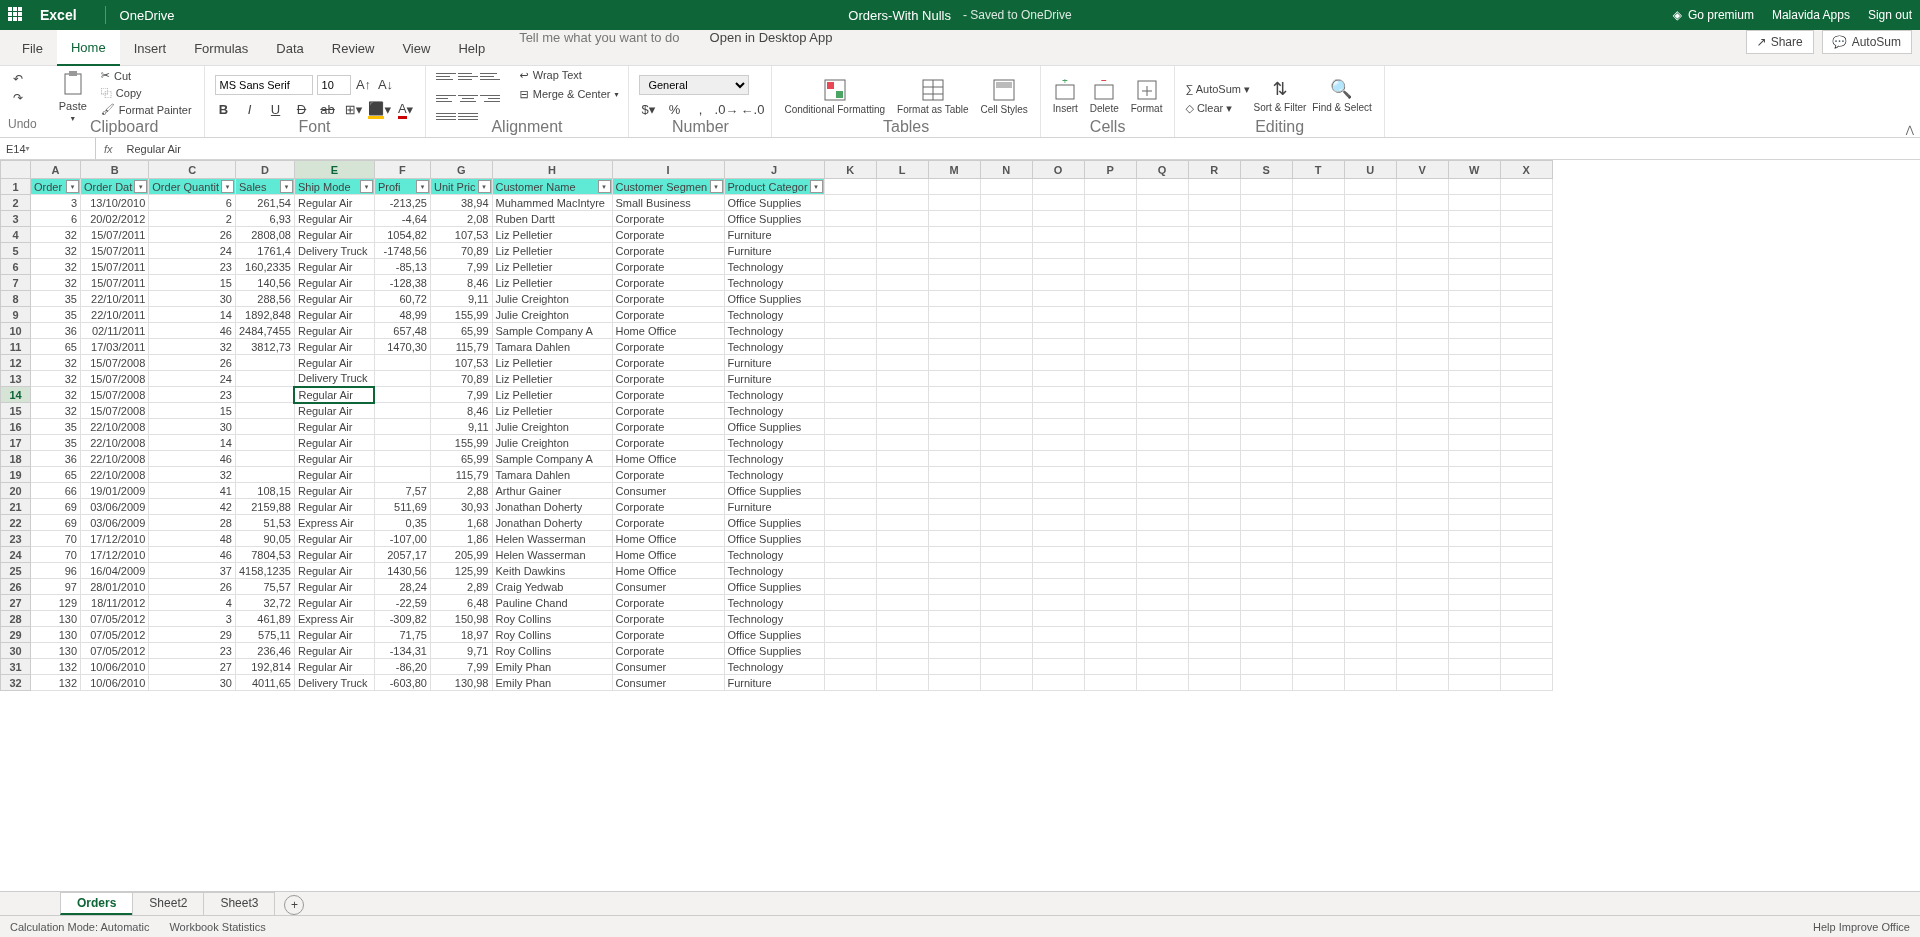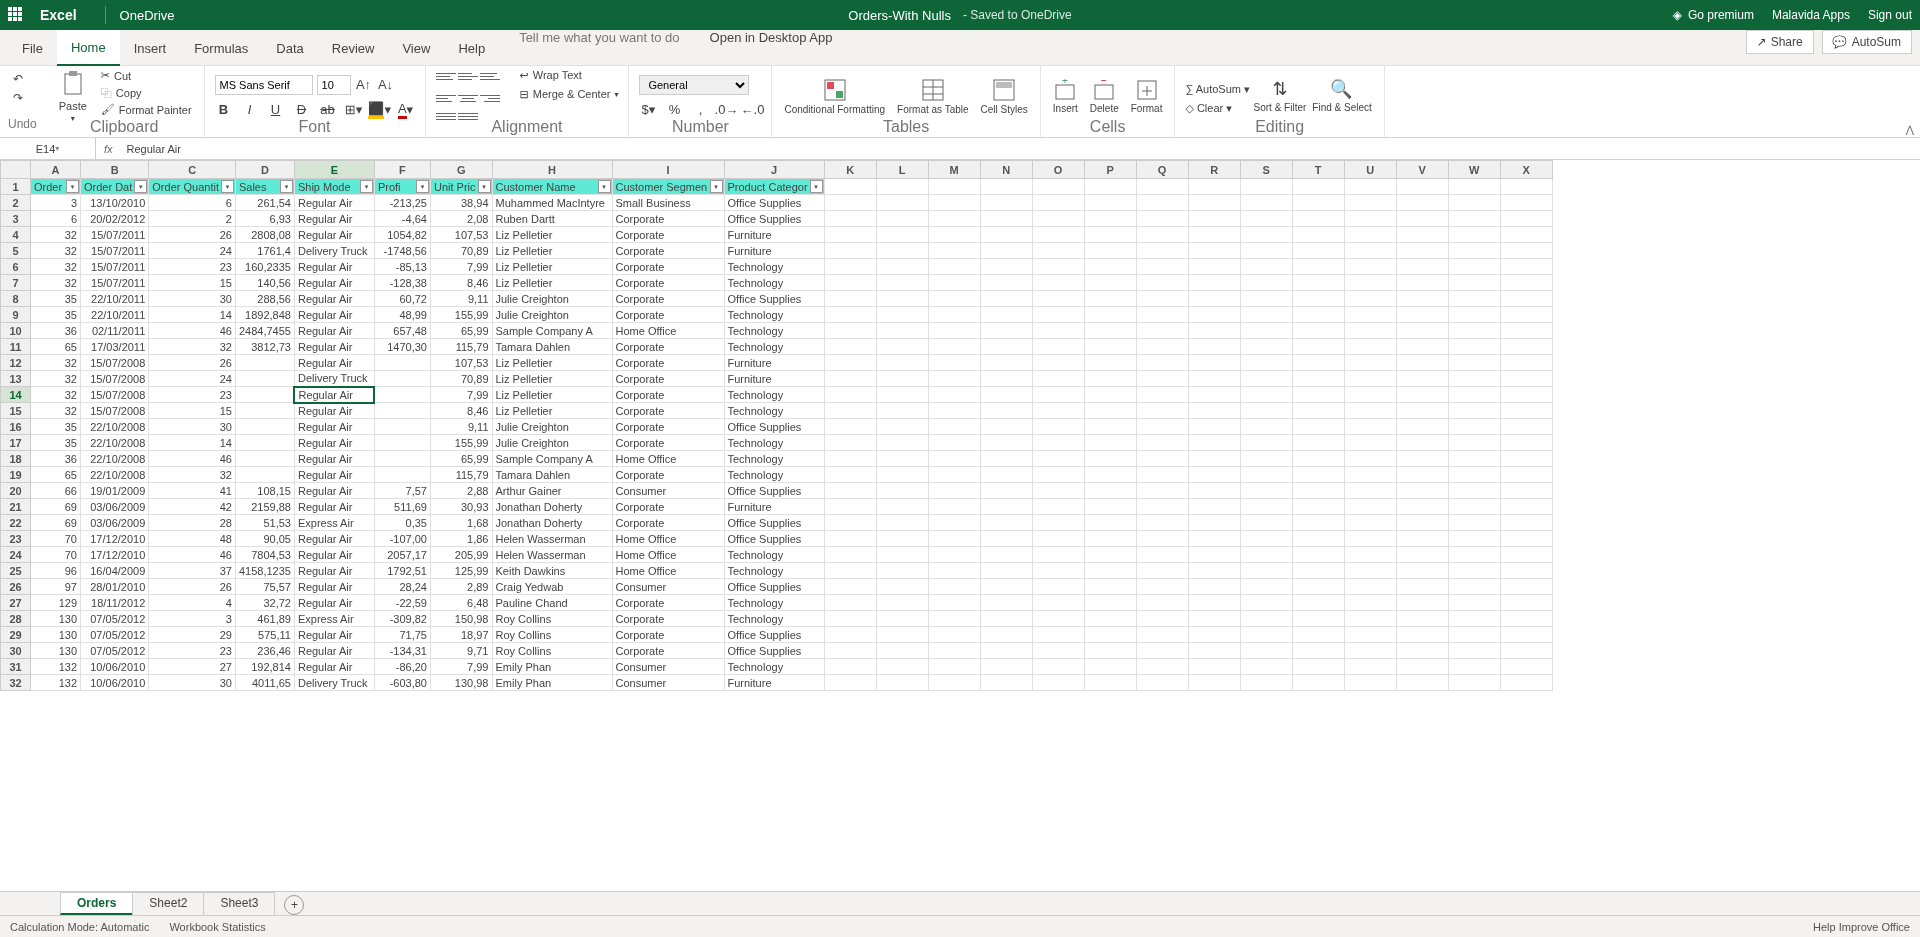--- a/index.html
+++ b/index.html
@@ -38,21 +38,21 @@
 .align-grid{display:grid;grid-template-columns:repeat(3,20px);gap:2px}
 .align-grid div{width:20px;height:16px;display:flex;flex-direction:column;justify-content:center;gap:2px;cursor:pointer}
 .align-grid div span{height:1px;background:#666}
 .wrap-col{display:flex;flex-direction:column;gap:6px;font-size:11px;margin-left:10px}
 .wrap-col div{display:flex;align-items:center;gap:4px;cursor:pointer}
 .num-sel{border:1px solid #ccc;padding:2px 4px;font-size:11px;width:110px;height:20px;margin-bottom:6px}
 .num-row{display:flex;gap:8px}
 .big-btn{display:flex;flex-direction:column;align-items:center;font-size:10px;gap:2px;cursor:pointer;padding:2px;text-align:center;line-height:1.1}
 .collapse{position:absolute;right:6px;bottom:2px;cursor:pointer;font-size:10px;color:#666}
 .namebox-row{height:22px;display:flex;align-items:center;border-bottom:1px solid #d4d4d4;background:#fff}
-.namebox{width:96px;border-right:1px solid #ccc;padding:0 6px;font-size:11px;display:flex;align-items:center;justify-content:center;height:100%}
+.namebox{width:96px;border-right:1px solid #ccc;padding:0 6px;font-size:11px;display:flex;align-items:center;justify-content:flex-start;height:100%}
 .fx{padding:0 8px;font-style:italic;color:#666;font-size:11px}
 .formula{flex:1;padding:0 6px;font-size:11px}
 .grid-wrap{position:relative;height:calc(100vh - 30px - 36px - 72px - 22px - 24px - 22px);overflow:auto}
 table{border-collapse:collapse;table-layout:fixed}
 .corner{width:30px;height:18px;background:#f0f0f0;border:1px solid #ccc;position:sticky;left:0;top:0;z-index:3}
 .colhead{background:#f0f0f0;border:1px solid #ccc;text-align:center;font-size:11px;color:#555;height:18px;position:sticky;top:0;z-index:2}
 .colhead.sel{background:#d5e4d5;color:#0e6537}
 .rowhead{width:30px;background:#f0f0f0;border:1px solid #ccc;text-align:center;font-size:11px;color:#555;position:sticky;left:0;z-index:1}
 .rowhead.sel{background:#d5e4d5;color:#0e6537}
 td{border:1px solid #e0e0e0;font-size:11px;padding:0 3px;height:16px;white-space:nowrap;overflow:hidden}
@@ -1010,21 +1010,21 @@
           <td class=""></td>
           <td class=""></td>
         </tr>
         <tr>
           <th class="rowhead">25</th>
           <td class=" r">96</td>
           <td class=" r">16/04/2009</td>
           <td class=" r">37</td>
           <td class=" r">4158,1235</td>
           <td class="">Regular Air</td>
-          <td class=" r">1792,51</td>
+          <td class=" r">1430,56</td>
           <td class=" r">125,99</td>
           <td class="">Keith Dawkins</td>
           <td class="">Home Office</td>
           <td class="">Technology</td>
           <td class=""></td>
           <td class=""></td>
           <td class=""></td>
           <td class=""></td>
           <td class=""></td>
           <td class=""></td>

